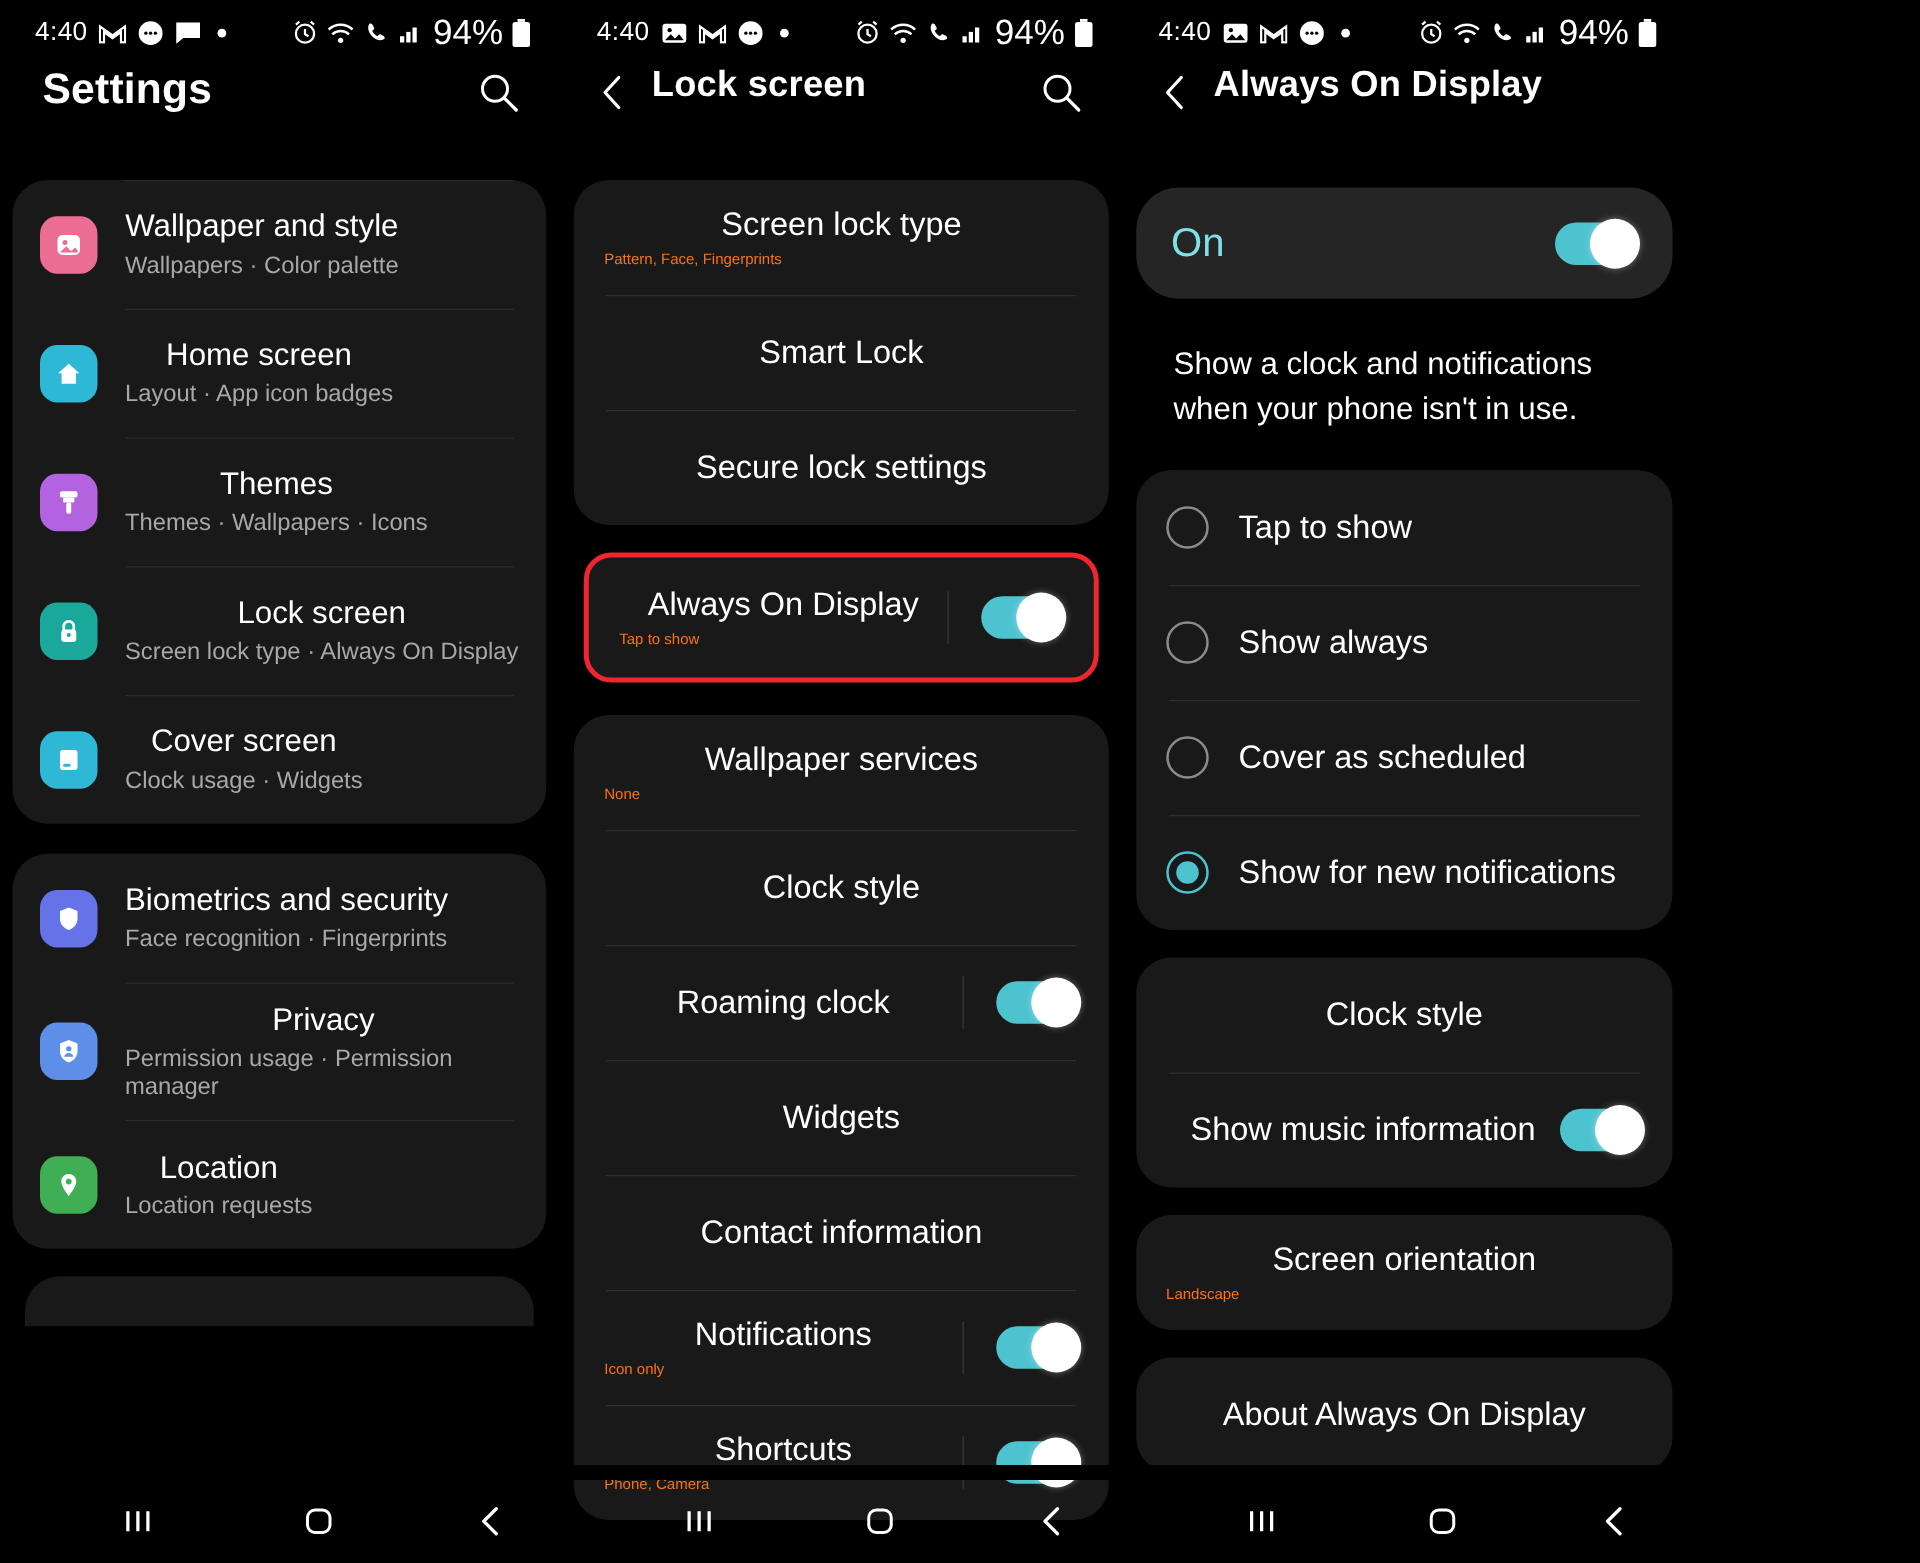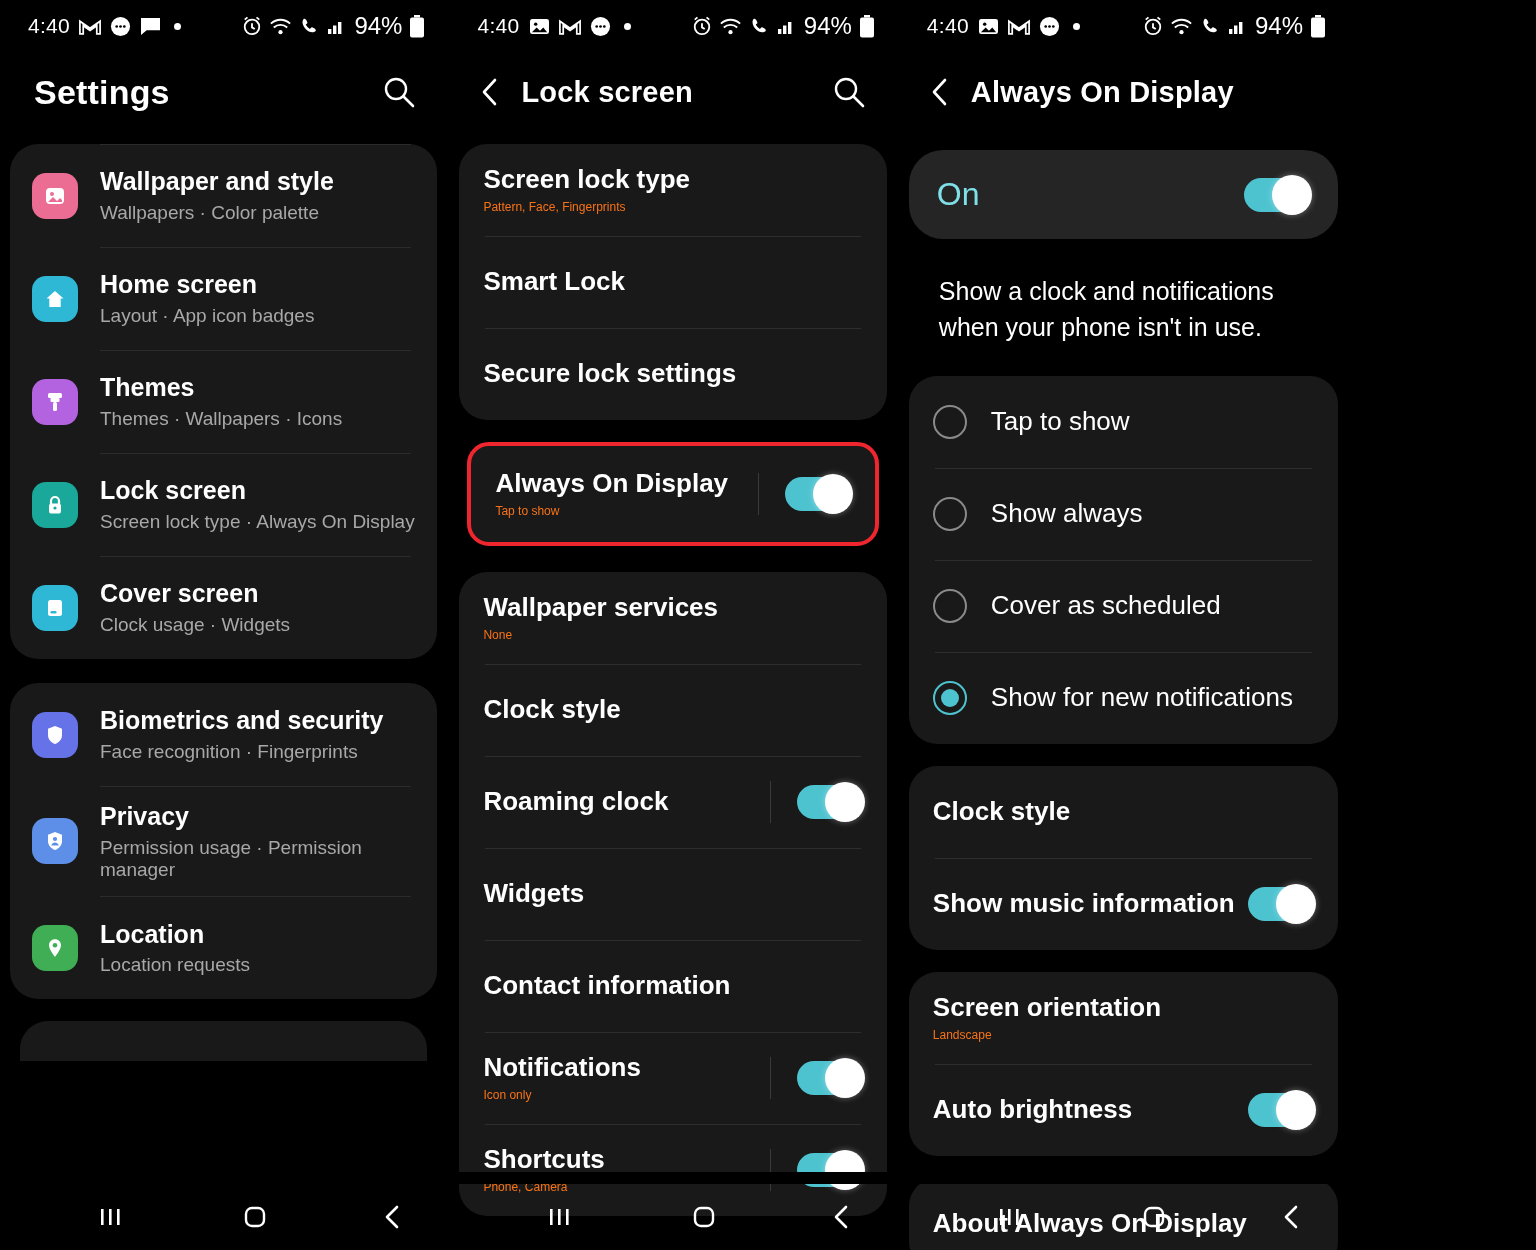--- a/index.html
+++ b/index.html
@@ -22,27 +22,27 @@
   
   .statusbar {
     height: 52px;
     display: flex; align-items: center;
     padding: 0 22px 0 28px;
     color: #fff;
   }
   .sb-left { display: flex; align-items: center; gap: 9px; }
   .sb-time { font-size: 21px; font-weight: 500; letter-spacing: .3px; }
   .sb-right { margin-left: auto; display: flex; align-items: center; gap: 7px; }
-  .sb-pct { font-size: 24px; font-weight: 500; }
+  .sb-pct { font-size: 28px; font-weight: 500; }
   .sb-ico { display: inline-flex; align-items: center; }
   .dot-ind { width: 7px; height: 7px; border-radius: 50%; background: #fff; display: inline-block; margin-left: 4px;}
 
   
   .header {
-    display: flex; align-items: center;
+    display: flex; align-items: flex-start;
     height: 92px;
     padding: 0 26px 12px 34px;
   }
   .header.sub { padding-left: 20px; }
   .title-big { font-size: 34px; font-weight: 700; color: #fff; letter-spacing: .2px; }
   .title-sub { font-size: 29px; font-weight: 700; color: #fff; letter-spacing: .2px; }
   .back-chev { width: 44px; height: 44px; display:flex; align-items:center; justify-content:center; margin-right: 8px;}
   .search-btn { margin-left: auto; width: 44px; height: 44px; display:flex; align-items:center; justify-content:center;}
 
   
@@ -64,21 +64,21 @@
   }
   .item .divider-line {
     position: absolute; left: 90px; right: 26px; top: 0; height: 1px; background: #2b2b2b;
   }
   .app-ico {
     width: 46px; height: 46px; border-radius: 14px;
     display: flex; align-items: center; justify-content: center;
     flex: 0 0 46px; margin-right: 22px;
   }
   .texts { display: flex; flex-direction: column; gap: 6px; min-width: 0; }
-  .t-main { font-size: 25px; color: #fff; font-weight: 700; line-height: 1.15; }
+  .t-main { font-size: 25px; color: #fff; font-weight: 400; line-height: 1.15; text-align: center; }
   .t-sub  { font-size: 19px; color: #a8a8a8; line-height: 1.15; }
   .t-sub-teal { font-size: 19px; color: #7fc5c5; line-height: 1.15; }
 
   
   .srow { display: flex; align-items: center; padding: 20px 24px; min-height: 92px; position: relative; }
   .srow .divider-line { position: absolute; left: 26px; right: 26px; top: 0; height: 1px; background: #2e2e2e; }
   .srow .texts { flex: 1 1 auto; }
   .srow .t-main { font-size: 26px; }
   .srow .t-sub-teal { font-size: 12px; color: #f97316; }
 
@@ -722,31 +722,20 @@
         </div>
       </div>
 
       <div class="card">
         <div class="srow">
           <span class="texts">
             <span class="t-main">Screen orientation</span>
             <span class="t-sub-teal">Landscape</span>
           </span>
         </div>
-        <div class="srow">
-          <span class="divider-line"></span>
-          <span class="texts">
-            <span class="t-main">Auto brightness</span>
-          </span>
-          <span class="toggle-wrap">
-            <span class="toggle">
-                <span class="knob"></span>
-              </span>
-          </span>
-        </div>
       </div>
 
       <div class="card">
         <div class="srow">
           <span class="texts">
             <span class="t-main">About Always On Display</span>
           </span>
         </div>
       </div>
     </div>

